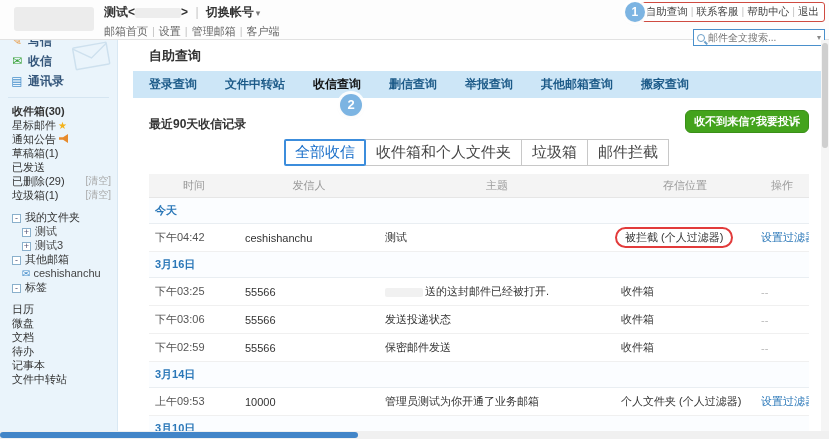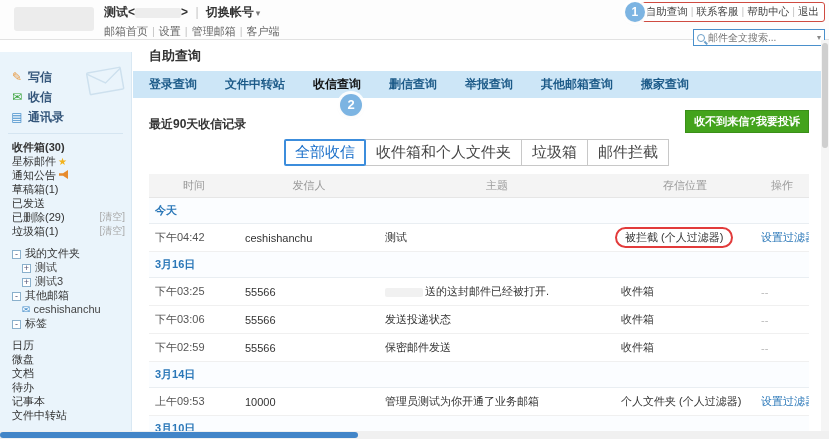--- a/index.html
+++ b/index.html
@@ -24,21 +24,21 @@
   .c1{margin-right:-5px;position:relative}
   .links-box{border:1px solid #cf4b41;border-radius:3px;padding:2px 5px;background:#fff;font-size:10.5px;color:#444;white-space:nowrap}
   .links-box .sep{margin:0 3px}
   .search-box{position:absolute;right:4px;top:29px;width:132px;height:17px;border:1px solid #4a90cc;background:#fff;display:flex;align-items:center;padding:0 3px}
   .icon-search{width:8px;height:8px;border:1.5px solid #6b9fc9;border-radius:50%;position:relative;margin-right:3px;flex:none}
   .icon-search::after{content:"";position:absolute;width:4px;height:1.5px;background:#6b9fc9;transform:rotate(45deg);left:6px;top:7px}
   .search-box input{border:0;outline:0;flex:1;min-width:0;font-size:10px;color:#666;font-family:inherit;background:transparent}
   .caret2{color:#888;font-size:8px;flex:none}
 
   
-  .sidebar{position:absolute;top:52px;left:0;width:132px;bottom:8px;background:#eaf4fb;border-right:1px solid #d9e8f3;padding-top:15px;overflow:hidden;z-index:1}
+  .sidebar{position:absolute;top:27px;left:0;width:118px;bottom:8px;background:#eaf4fb;border-right:1px solid #d9e8f3;padding-top:4px;overflow:hidden;z-index:1}
   .env-mark{position:absolute;right:3px;top:6px;opacity:.8}
   .action-item{height:20px;line-height:20px;padding-left:10px;font-weight:bold;color:#33557a;cursor:pointer;position:relative;z-index:2}
   .action-item .ic{display:inline-block;width:14px;text-align:center;margin-right:4px;font-weight:normal}
   .ic-compose{color:#e8973d}
   .ic-receive{color:#3aa33a}
   .ic-contacts{color:#4a90cc}
   .sidebar hr{border:0;border-top:1px solid #d5e5f1;margin:6px 8px}
   .side-item{height:14px;line-height:14px;padding-left:12px;font-size:11px;color:#333;position:relative;cursor:pointer;white-space:nowrap}
   .side-item.bold{font-weight:bold}
   .side-item.child{padding-left:22px;color:#444}
@@ -50,21 +50,21 @@
   .side-group{margin-top:8px}
 
   
   .main{position:absolute;left:133px;top:40px;right:8px;bottom:8px;background:#fff;overflow:hidden}
   .main-title{font-size:13px;font-weight:bold;color:#333;padding:7px 0 6px 16px}
   .tabs{height:27px;background:#cde6f7;display:flex;align-items:center;padding-left:16px;gap:28px}
   .tab{font-size:12px;font-weight:bold;color:#1c5a88;cursor:pointer;white-space:nowrap}
   .tab.active{color:#111}
   .section-head{display:flex;align-items:flex-end;justify-content:space-between;padding:12px 12px 0 16px}
   .section-title{font-weight:bold;font-size:12px;color:#333}
-  .complain-btn{background:#43a31c;color:#fff;border:1px solid #3a8f18;font-size:11px;padding:3px 8px;border-radius:0;cursor:pointer;font-weight:bold;font-family:inherit}
+  .complain-btn{background:#43a31c;color:#fff;border:1px solid #3a8f18;font-size:11px;padding:3px 8px;border-radius:6px;cursor:pointer;font-weight:bold;font-family:inherit}
   .filters{display:flex;justify-content:center;margin-top:6px}
   .filter-btn{border:1px solid #c8c8c8;background:#fff;padding:3px 10px;font-size:15px;color:#444;margin-left:-1px;cursor:pointer;font-family:inherit;white-space:nowrap}
   .filter-btn.active{border:2px solid #3c8ddc;color:#1a6fc9;position:relative;z-index:2;padding:2px 9px;border-radius:2px}
   .mail-table{width:calc(100% - 28px);margin:8px 12px 0 16px;border-collapse:collapse;font-size:11px;table-layout:fixed}
   .mail-table th{background:#f4f4f4;color:#999;font-weight:normal;text-align:center;padding:4px 6px;border-bottom:1px solid #e6e6e6}
   .mail-table td{padding:6px;border-bottom:1px solid #f0f0f0;color:#333;vertical-align:middle;overflow:hidden;white-space:nowrap}
   tr.group td{color:#2a77b8;font-weight:bold;background:#fbfdff;padding:5px 6px;border-bottom:1px solid #e9eef2}
   td.time{color:#555}
   .op-link{color:#2a77b8}
   .op-none{color:#bbb}

